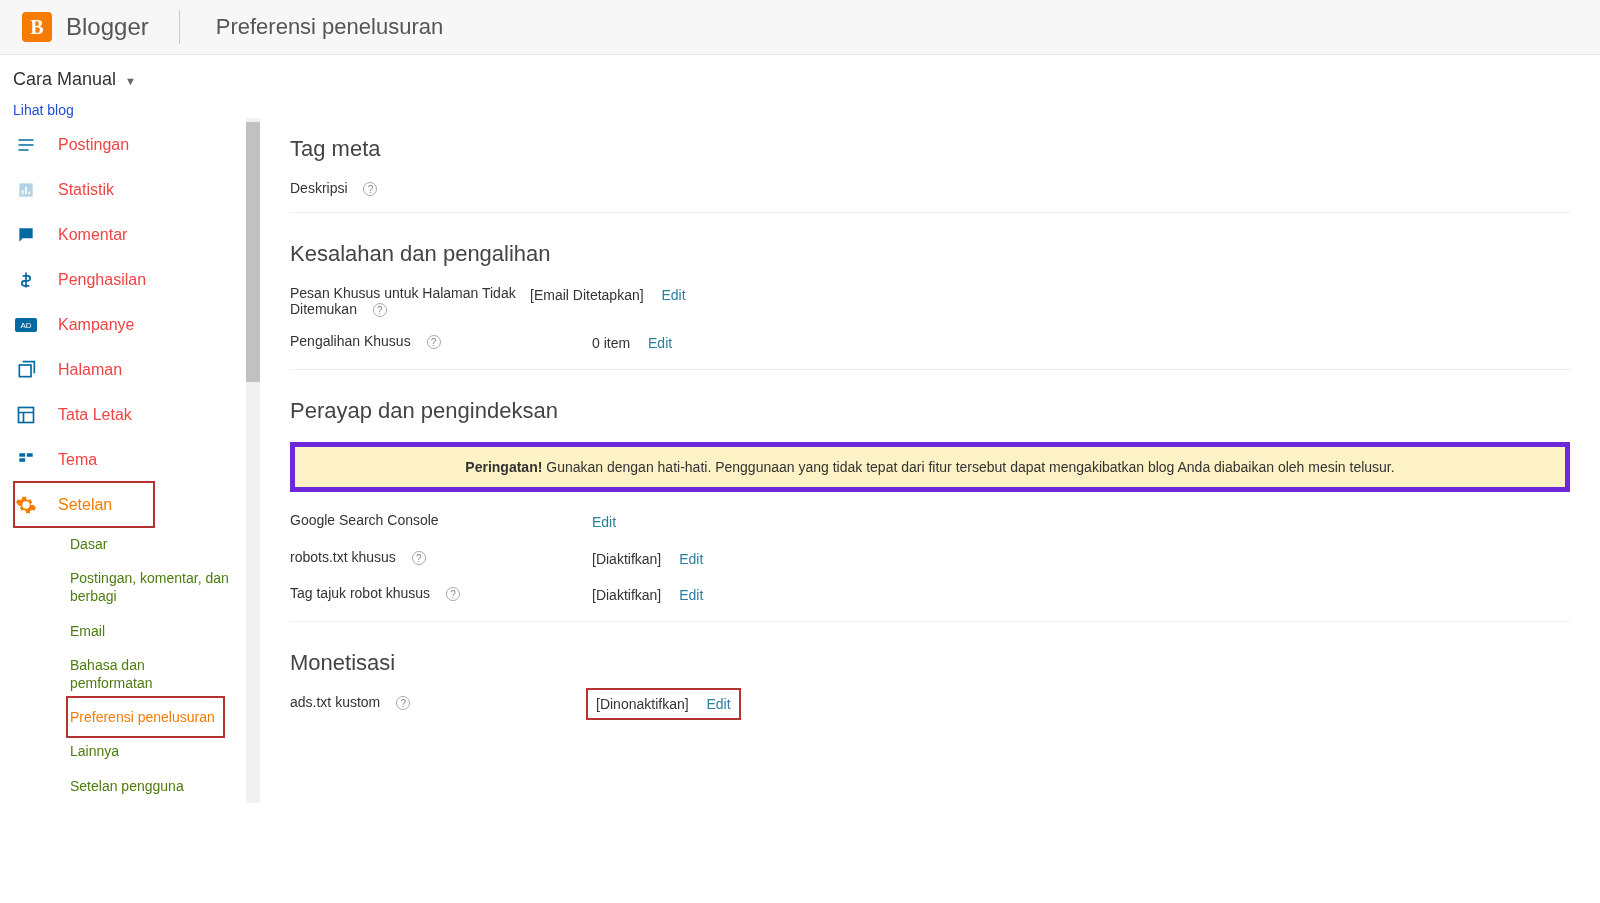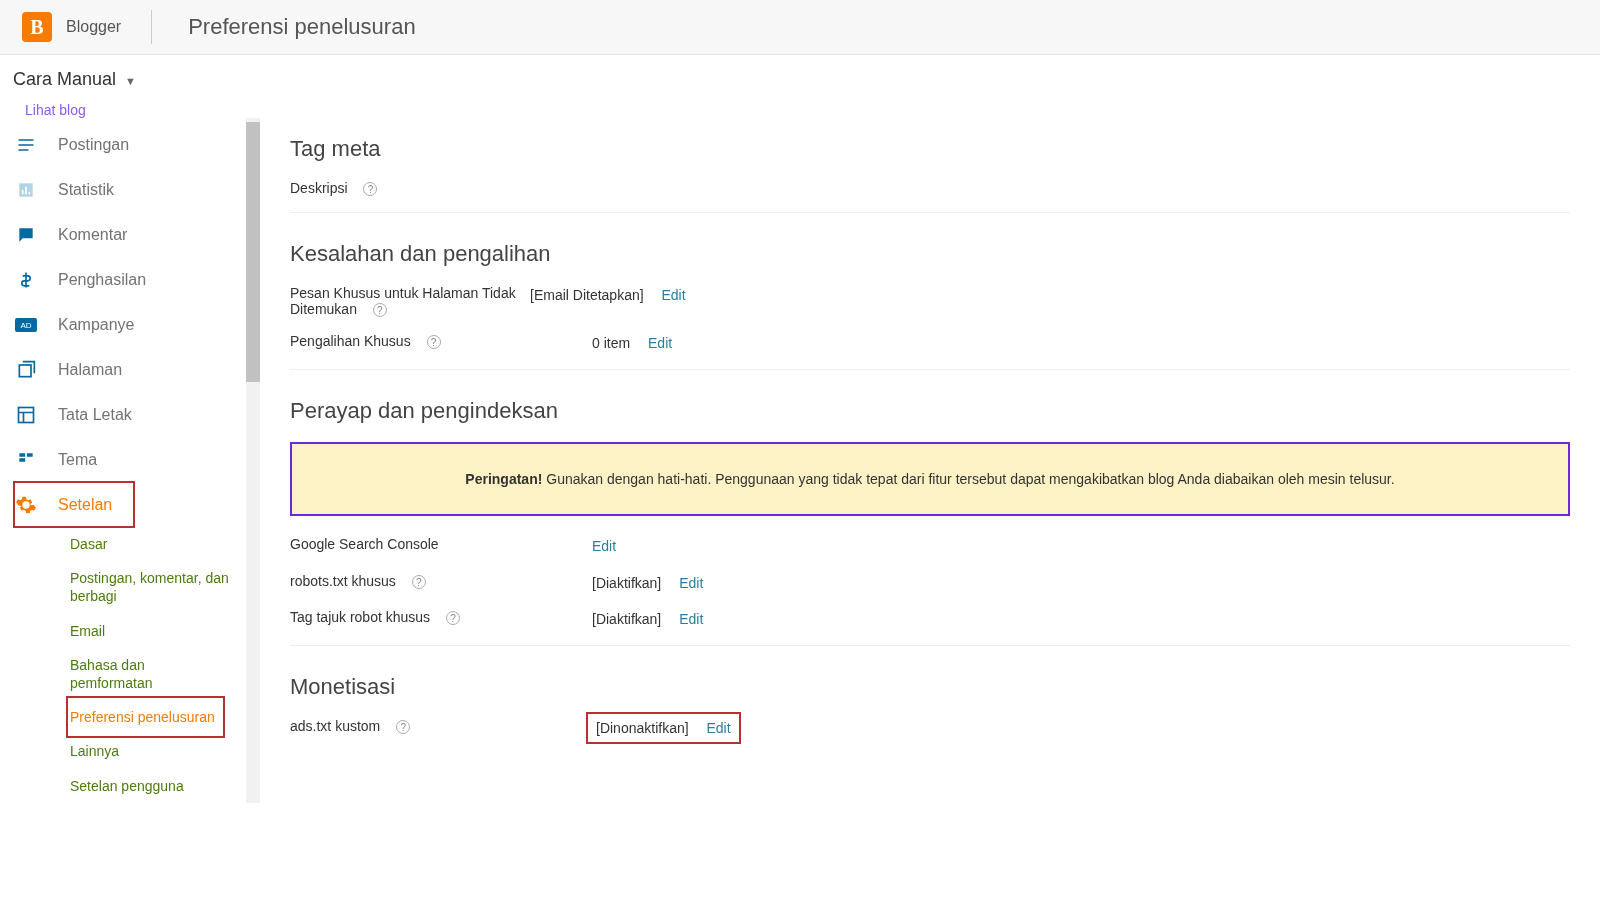--- a/index.html
+++ b/index.html
@@ -1,47 +1,47 @@
 <!DOCTYPE html>
 <html><head>
 <meta charset="utf-8">
 <style>
 * { margin: 0; padding: 0; box-sizing: border-box; }
 body { font-family: Arial, Helvetica, sans-serif; background: #fff; color: #222; }
 .header { height: 55px; display: flex; align-items: center; background: #f7f7f7; border-bottom: 1px solid #e5e5e5; padding-left: 22px; }
 .logo-square { width: 30px; height: 30px; background: #f57c00; border-radius: 4px; display: flex; align-items: center; justify-content: center; color: #fff; font-weight: bold; font-size: 20px; font-family: Georgia, serif; margin-right: 14px; }
-.logo-text { font-size: 16px; color: #555; margin-right: 30px; }
+.logo-text { font-size: 24px; color: #555; margin-right: 30px; }
 .vdiv { width: 1px; height: 34px; background: #ccc; margin-right: 36px; }
 .page-title { font-size: 22px; color: #555; }
 .top-sub { padding: 14px 0 0 13px; }
 .blog-switcher { font-size: 18px; color: #333; }
 .blog-switcher .arrow { font-size: 11px; color: #666; margin-left: 4px; }
-.view-blog { color: #8b5cf6; font-size: 14px; margin-top: 12px; margin-left: 12px; }
+.view-blog { color: #1d4ed8; font-size: 14px; margin-top: 12px; margin-left: 0; }
 .layout { display: flex; }
 .sidebar { width: 260px; padding: 4px 0 0 14px; position: relative; }
 .scrollbar-track { position: absolute; right: 0; top: 0; width: 14px; height: 700px; background: #f1f1f1; }
 .scrollbar-thumb { width: 14px; height: 260px; background: #c1c1c1; position: absolute; top: 4px; }
 .nav-item { display: flex; align-items: center; height: 45px; cursor: pointer; }
 .nav-icon { width: 24px; height: 24px; margin-right: 20px; display: inline-flex; align-items: center; justify-content: center; color: #0369a1; }
-.nav-label { font-size: 16px; color: #737373; }
+.nav-label { font-size: 16px; color: #ef4444; }
 .nav-active { outline: 2px solid #b63131; outline-offset: -1px; }
 .nav-active .nav-label, .nav-active .nav-icon { color: #f57c00; }
 .sub-items { padding-left: 56px; }
 .sub-item { font-size: 14px; color: #4d7c0f; padding: 8px 0; cursor: pointer; line-height: 1.3; }
 .sub-active { color: #f57c00; outline: 2px solid #b63131; outline-offset: 2px; padding-right: 6px; display: inline-block; }
 .main { flex: 1; padding: 10px 30px 30px 30px; }
 .section-h { font-size: 22px; color: #444; font-weight: normal; margin: 28px 0 18px 0; }
 .section-h:first-child { margin-top: 8px; }
 .row { display: flex; margin-bottom: 16px; font-size: 14px; }
 .row-label { width: 302px; color: #333; }
 .row-val { flex: 1; max-width: 460px; color: #333; line-height: 1.45; }
 .help-q { display: inline-block; width: 14px; height: 14px; border: 1px solid #aaa; border-radius: 50%; font-size: 10px; text-align: center; line-height: 13px; color: #888; margin-left: 12px; cursor: pointer; }
 .edit-link { color: #2a7f9e; cursor: pointer; margin-left: 14px; }
 .divider { border-top: 1px solid #eee; margin: 8px 0 0 0; }
-.warning { background: #fdf2c5; border: 2px solid #6d28d9; padding: 27px 16px; font-size: 14px; color: #333; text-align: center; margin-bottom: 20px; }
+.warning { background: #fdf2c5; border: 5px solid #6d28d9; padding: 12px 16px; font-size: 14px; color: #333; text-align: center; margin-bottom: 20px; }
 .warning b { color: #333; }
 .red-box { outline: 2px solid #b63131; outline-offset: 4px; padding: 0 4px; display: inline-block; }
 svg { display: block; }
 </style>
 </head>
 <body>
 
 <div class="header">
   <div class="logo-square">B</div>
   <div class="logo-text">Blogger</div>
@@ -124,21 +124,21 @@
       <span class="nav-label">Tata Letak</span>
     </div>
     <div class="nav-item">
       <span class="nav-icon">
           <svg width="20" height="20" viewBox="0 0 24 24" fill="currentColor">
             <path d="M4 4h7v4H4zM13 4h7v4h-7zM4 10h7v4H4z"></path>
           </svg>
         </span>
       <span class="nav-label">Tema</span>
     </div>
-    <div class="nav-item nav-active" style="width:120px">
+    <div class="nav-item nav-active" style="width:140px">
       <span class="nav-icon">
           <svg width="22" height="22" viewBox="0 0 24 24" fill="currentColor">
             <path d="M12 8a4 4 0 100 8 4 4 0 000-8zm9 4a7 7 0 01-.1 1.2l2 1.6-2 3.4-2.4-1a7 7 0 01-2 1.2l-.4 2.6h-4l-.4-2.6a7 7 0 01-2-1.2l-2.4 1-2-3.4 2-1.6A7 7 0 013 12a7 7 0 01.1-1.2l-2-1.6 2-3.4 2.4 1a7 7 0 012-1.2L8 3h4l.4 2.6a7 7 0 012 1.2l2.4-1 2 3.4-2 1.6c.1.4.2.8.2 1.2z"></path>
           </svg>
         </span>
       <span class="nav-label">Setelan</span>
     </div>
 
     <div class="sub-items">
       <div class="sub-item">Dasar</div>

